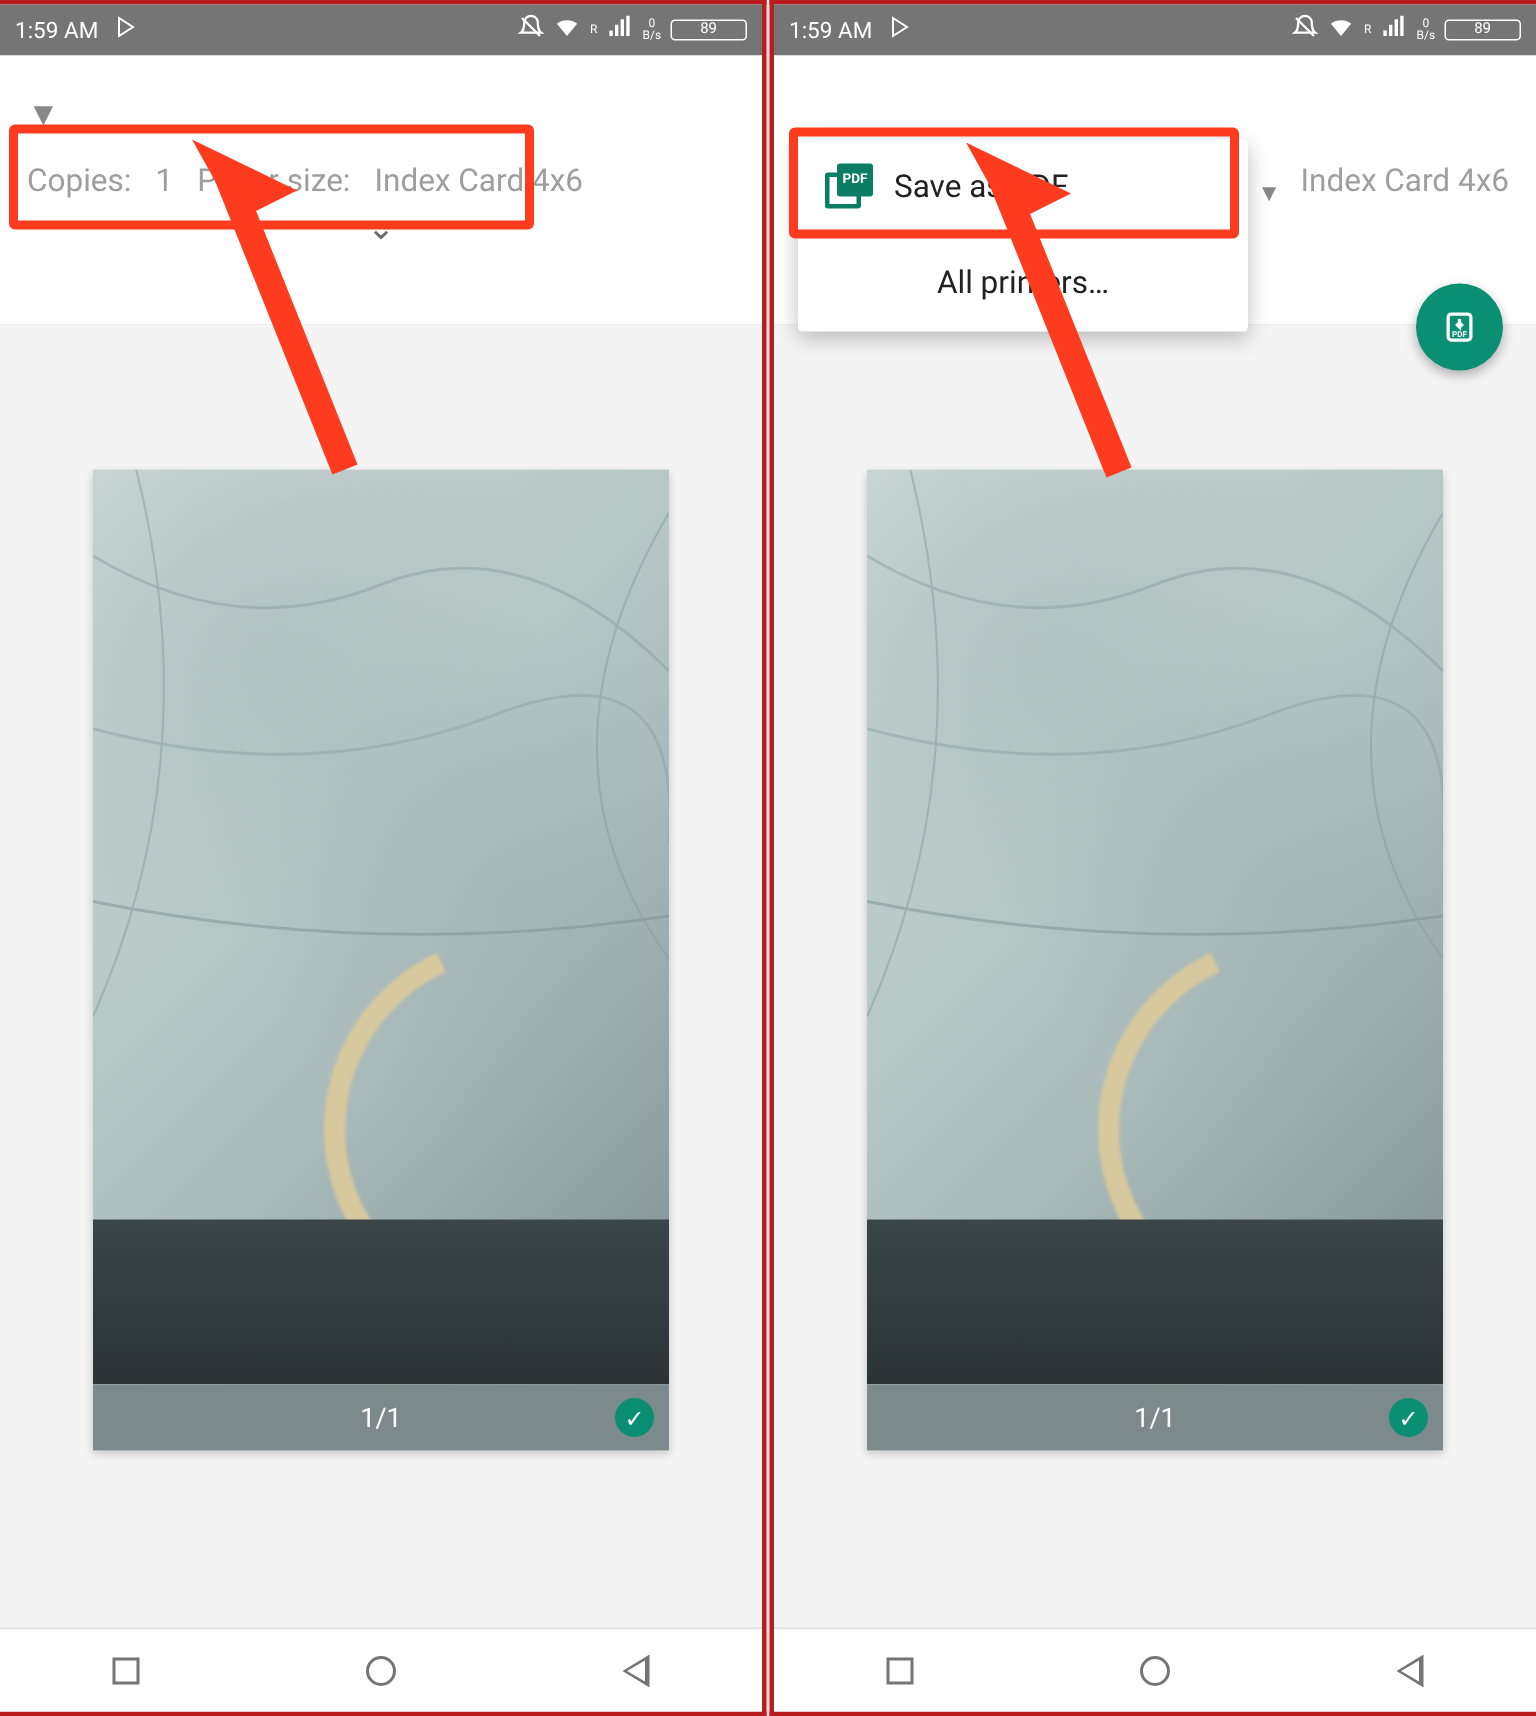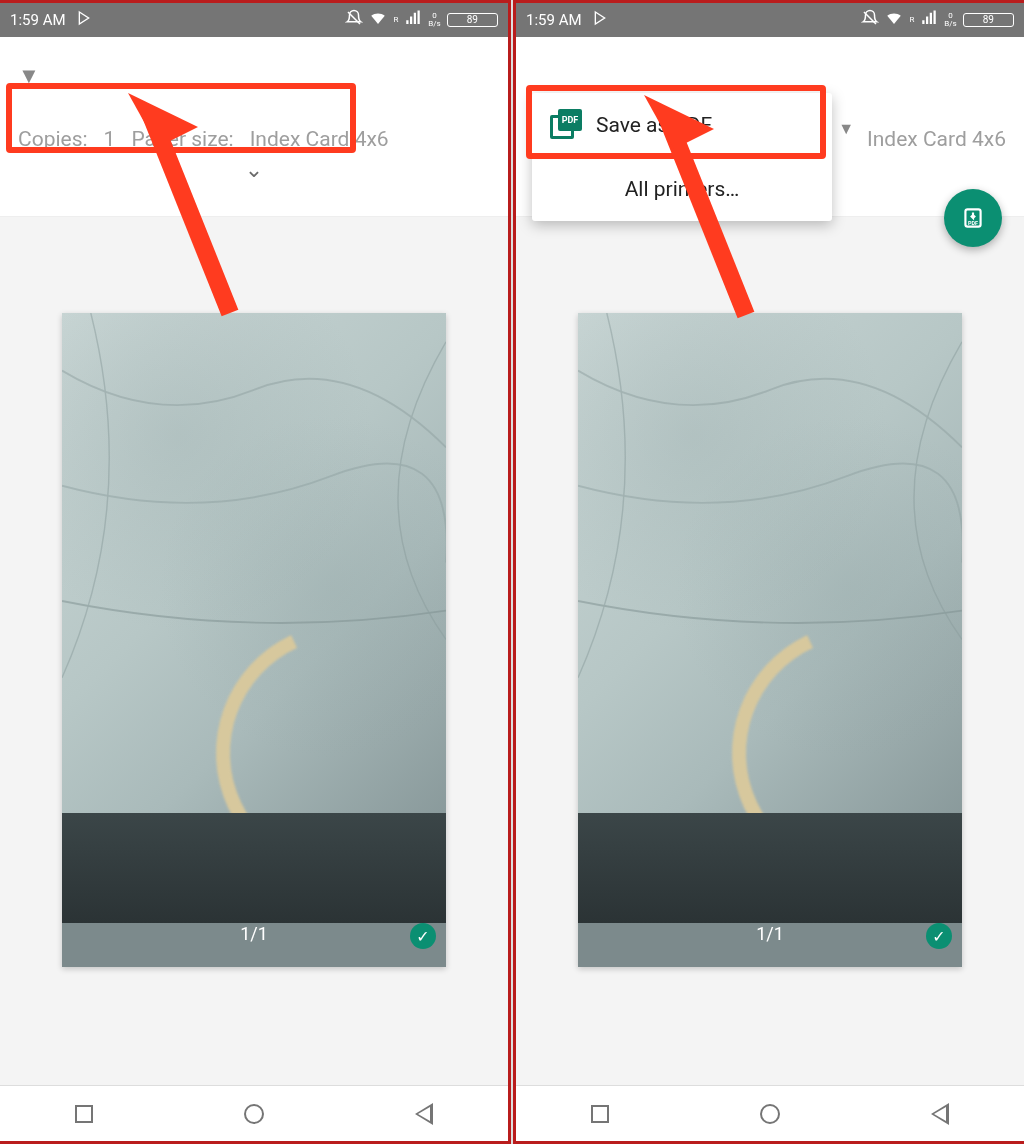--- a/index.html
+++ b/index.html
@@ -57,21 +57,21 @@
     display: flex; align-items: center;
     height: 58px;
     font-size: 22px;
     color: #222;
     gap: 14px;
   }
   .printer-select .label { flex: 1; }
   .options-row {
     display: flex; align-items: center;
     font-size: 21px; color: #9e9e9e;
-    margin-top: 22px; gap: 10px;
+    margin-top: 4px; gap: 10px;
   }
   .expand-row { text-align: center; margin-top: 6px; }
   .chev-down { color: #6b6b6b; font-size: 22px; }
 
   
   .red-box {
     position: absolute;
     border: 6px solid #ff3b1f;
     border-radius: 4px;
     pointer-events: none;
@@ -162,21 +162,21 @@
     width: 150px; height: 150px;
     border: 12px solid #e0d4aa;
     border-radius: 50%;
     border-top-color: transparent;
     border-right-color: transparent;
     transform: rotate(20deg);
     filter: blur(1px);
   }
   .page-footer {
     height: 44px; background: #7c8a8c;
-    display: flex; align-items: flex-start; justify-content: center;
+    display: flex; align-items: center; justify-content: center;
     color: #fff; font-size: 18px; position: relative;
   }
   .page-check {
     position: absolute; right: 10px;
     width: 26px; height: 26px; border-radius: 50%;
     background: #0b8f72; color: #fff;
     display: flex; align-items: center; justify-content: center;
     font-size: 16px;
   }
 

